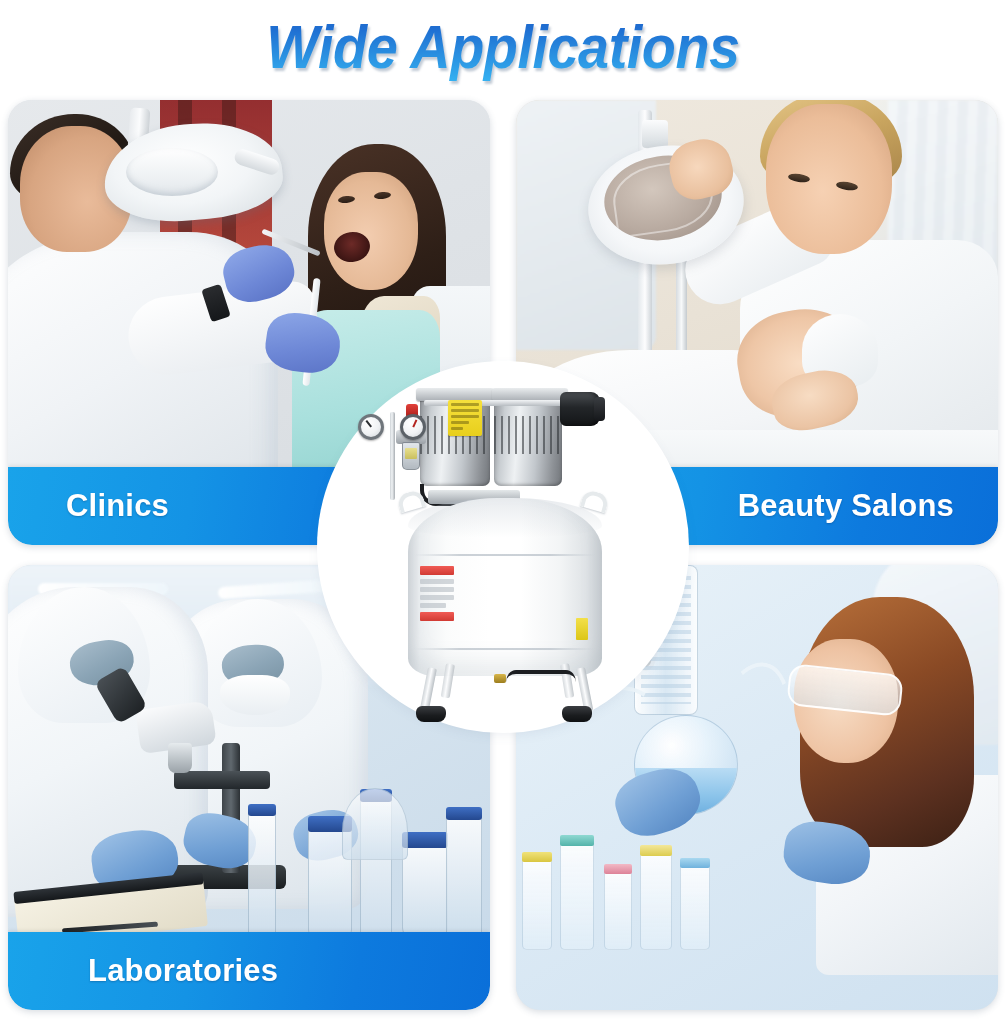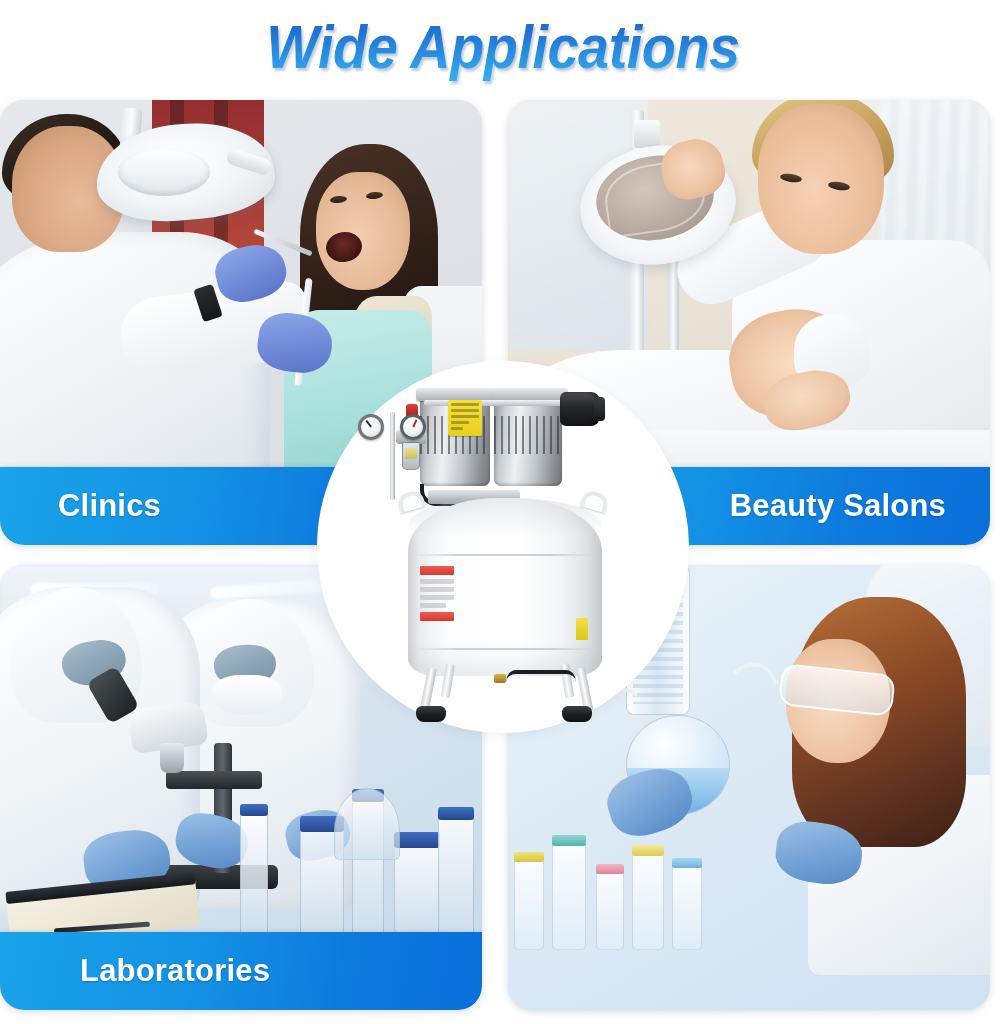--- a/index.html
+++ b/index.html
@@ -38,21 +38,21 @@
     background-clip: text;
     color: transparent;
     -webkit-text-fill-color: transparent;
     filter: drop-shadow(2px 3px 1px rgba(120,140,165,0.45));
     white-space: nowrap;
   }
 
   
   .grid {
     position: absolute;
-    left: 0; top: 100px;
+    left: 8px; top: 100px;
     width: 990px; height: 920px;
   }
   .panel {
     position: absolute;
     width: 482px;
     height: 445px;
     border-radius: 24px;
     overflow: hidden;
     background: #dfe4e8;
     box-shadow: 0 2px 7px rgba(60,80,105,0.20);

